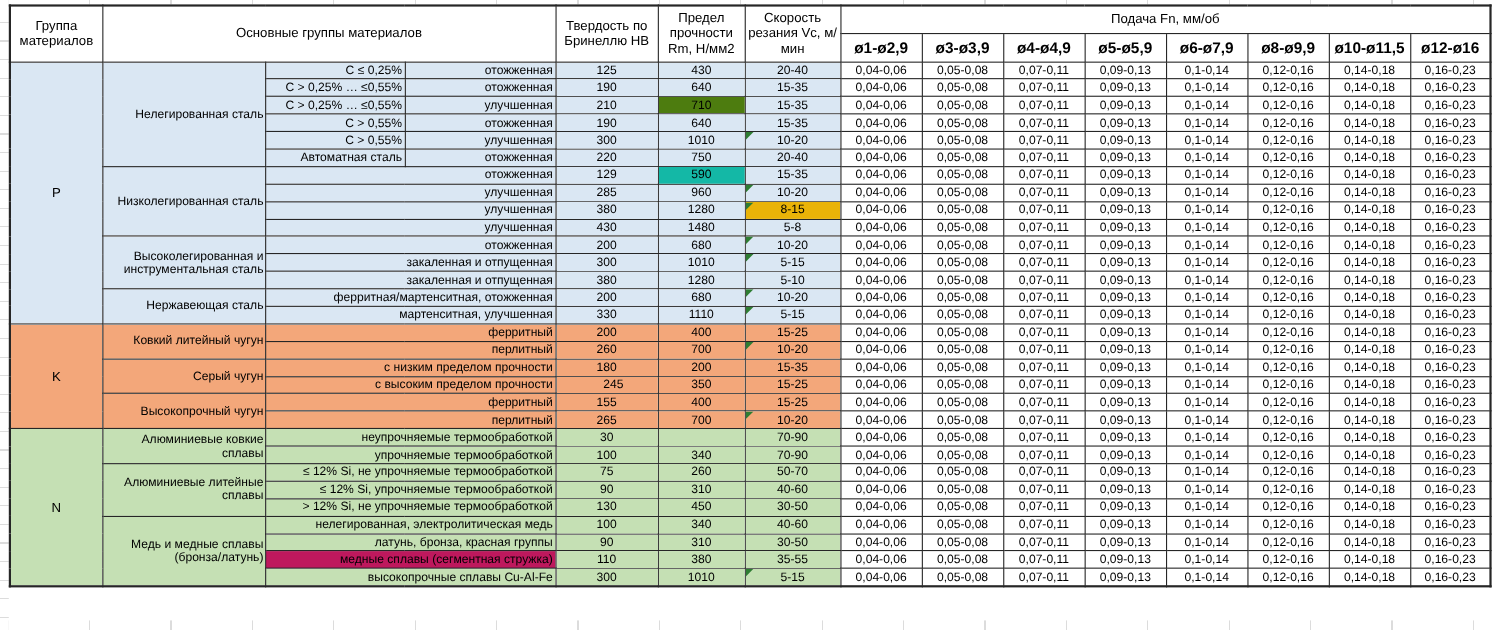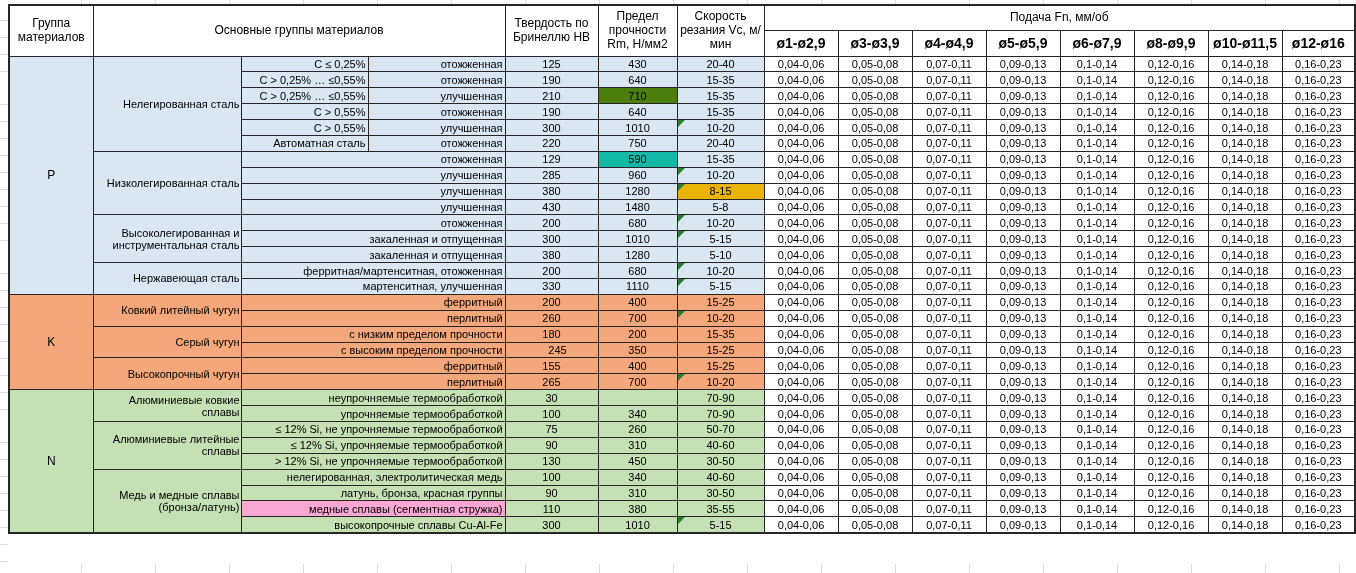--- a/index.html
+++ b/index.html
@@ -483,21 +483,21 @@
           <td class="feed">0,04-0,06</td>
           <td class="feed">0,05-0,08</td>
           <td class="feed">0,07-0,11</td>
           <td class="feed">0,09-0,13</td>
           <td class="feed">0,1-0,14</td>
           <td class="feed">0,12-0,16</td>
           <td class="feed">0,14-0,18</td>
           <td class="feed">0,16-0,23</td>
         </tr>
         <tr>
-          <td class="desc" colspan="2" style="background: #f9a8d4; margin-top: 32px;">медные сплавы (сегментная стружка)</td>
+          <td class="desc" colspan="2" style="background: #be185d; margin-top: 32px;">медные сплавы (сегментная стружка)</td>
           <td class="num" style="background: rgb(197, 224, 180);">110</td>
           <td class="num" style="background: rgb(197, 224, 180);">380</td>
           <td class="num" style="background: rgb(197, 224, 180);">35-55</td>
           <td class="feed">0,04-0,06</td>
           <td class="feed">0,05-0,08</td>
           <td class="feed">0,07-0,11</td>
           <td class="feed">0,09-0,13</td>
           <td class="feed">0,1-0,14</td>
           <td class="feed">0,12-0,16</td>
           <td class="feed">0,14-0,18</td>

